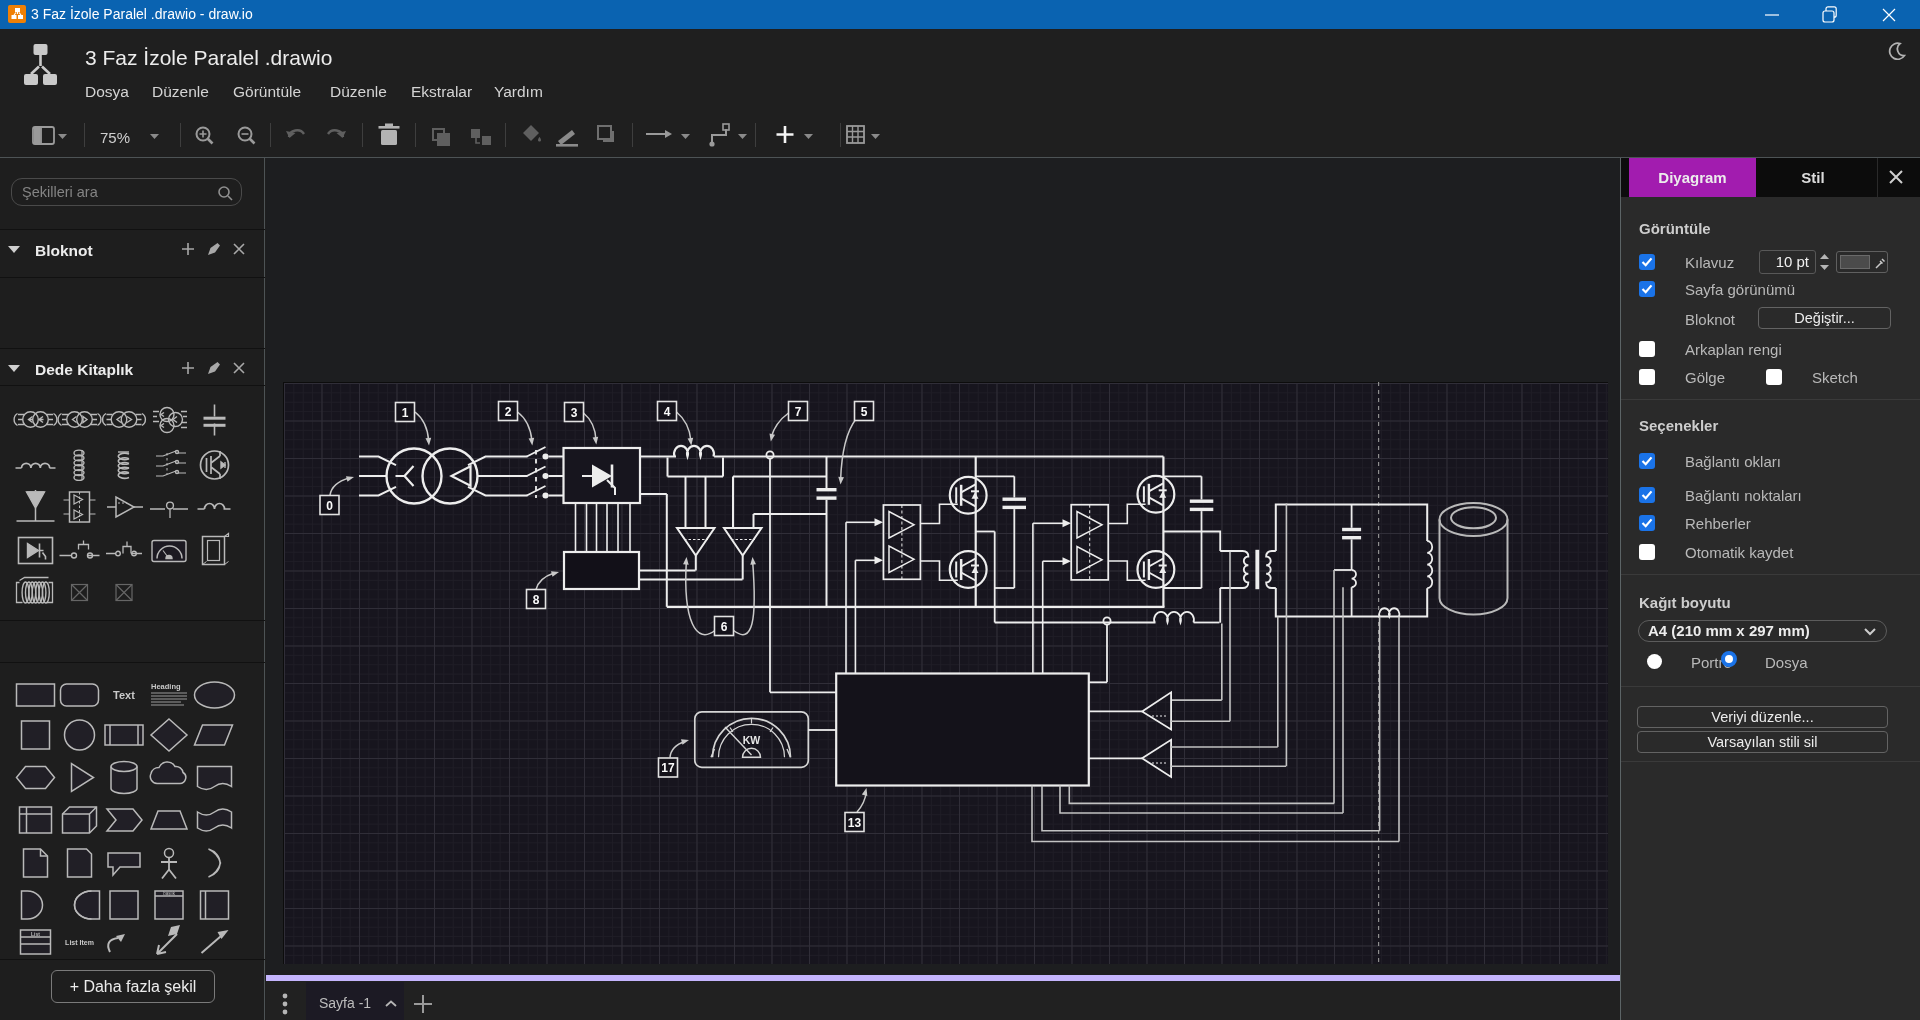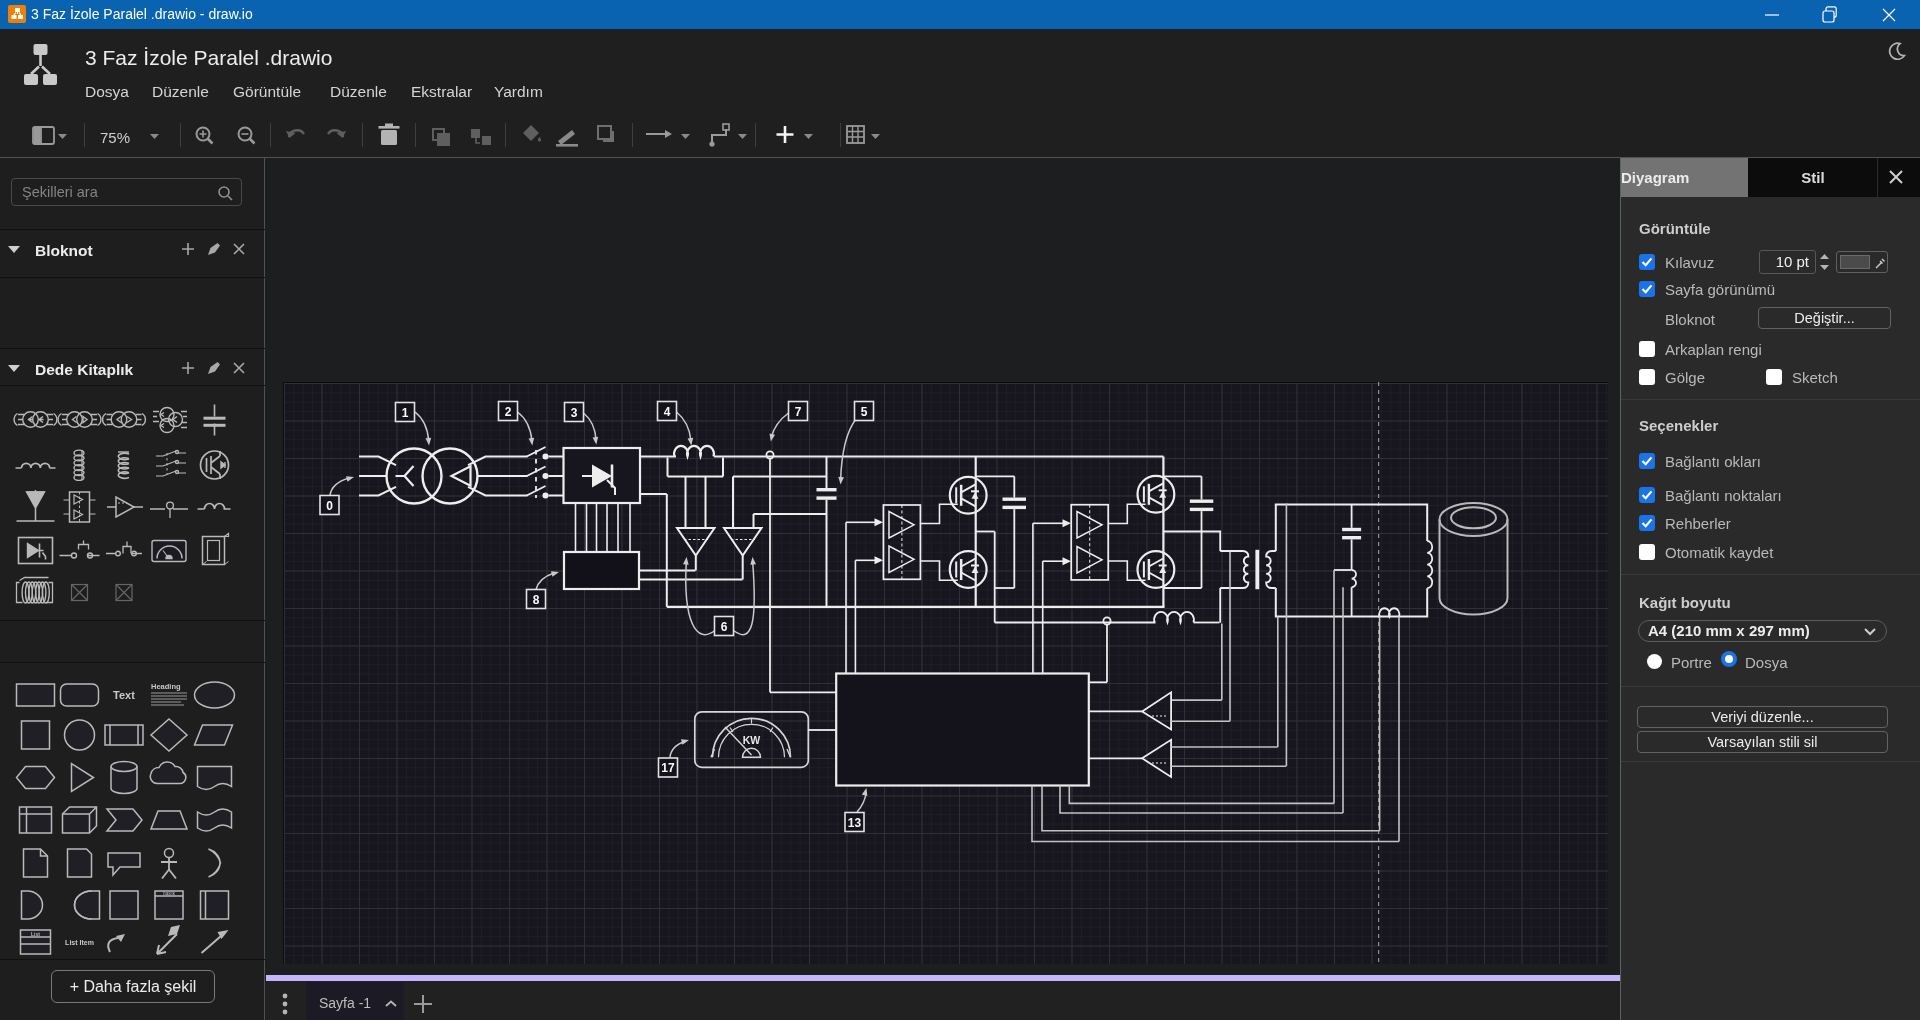--- a/index.html
+++ b/index.html
@@ -6,45 +6,45 @@
 .abs{position:absolute;}
 #titlebar{position:absolute;left:0;top:0;width:1920px;height:29px;background:#0a63b1;color:#fff;}
 #titlebar .t{position:absolute;left:31px;top:6px;font-size:14px;color:#fff;}
 #appicon{position:absolute;left:8px;top:5px;width:18px;height:18px;background:#ef8006;border-radius:2px;}
 #header{position:absolute;left:0;top:29px;width:1920px;height:86px;background:#1f1f1f;}
 #doctitle{position:absolute;left:85px;top:17px;font-size:21px;color:#ececec;}
 .menu{position:absolute;top:54px;font-size:15.5px;color:#d4d4d4;}
 #toolbar{position:absolute;left:0;top:115px;width:1920px;height:43px;background:#1f1f1f;border-bottom:1px solid #4d5355;}
 #sidebar{position:absolute;left:0;top:158px;width:265px;height:862px;background:#1e1e1e;border-right:1px solid #4d5355;}
 .sep{position:absolute;left:0;width:265px;height:1px;background:#111;}
-#searchbox{position:absolute;left:11px;top:20px;width:231px;height:28px;border:1px solid #4a4a4a;border-radius:4px;}
+#searchbox{position:absolute;left:11px;top:20px;width:231px;height:28px;border:1px solid #4a4a4a;border-radius:11px;}
 #searchbox span{position:absolute;left:10px;top:5px;font-size:14.5px;color:#848484;}
 .sechead{position:absolute;left:0;width:265px;height:47px;}
 .sechead .car{position:absolute;left:8px;top:17px;width:0;height:0;border-left:6px solid transparent;border-right:6px solid transparent;border-top:7px solid #cfcfcf;}
 .sechead .tt{position:absolute;left:27px;top:13px;font-weight:bold;font-size:15.5px;color:#ececec;margin-left:8px;}
 .secico{position:absolute;top:12px;color:#a8a8a8;font-size:16px;}
 #dragbox{position:absolute;left:20px;top:136px;width:217px;height:39px;border:none;border-radius:10px;color:#7d7d7d;font-size:15px;text-align:center;line-height:35px;}
 #morebtn{position:absolute;left:51px;top:812px;width:164px;height:33px;border:1px solid #7a7a7a;border-radius:6px;color:#ececec;font-size:16px;text-align:center;line-height:31px;}
 #canvas{position:absolute;left:266px;top:158px;width:1355px;height:862px;background:#1d1e20;overflow:hidden;}
 #page{position:absolute;left:17px;top:224px;width:1325px;height:582px;background-color:#17151e;border-top:1.5px solid #0c0c0c;border-left:1.5px solid #0c0c0c;
 background-image:
 linear-gradient(to right,#302e38 1px,transparent 1px),
 linear-gradient(to bottom,#302e38 1px,transparent 1px),
 linear-gradient(to right,#1f1d26 1px,transparent 1px),
 linear-gradient(to bottom,#1f1d26 1px,transparent 1px);
 background-size:37.5px 37.5px,37.5px 37.5px,9.375px 9.375px,9.375px 9.375px;}
 #circuit{position:absolute;left:17px;top:224px;width:1326px;height:582px;}
 #footer{position:absolute;left:266px;top:975px;width:1355px;height:45px;background:#212121;border-top:6px solid #c4b5fd;}
 #ptab{position:absolute;left:40px;top:1px;width:98px;height:45px;background:#1c1a24;color:#bdbdbd;font-size:14px;}
 #rightpanel{position:absolute;left:1620px;top:158px;width:300px;height:862px;background:#2a2a2a;border-left:1px solid #5c6466;}
 #tabstrip{position:absolute;left:0;top:0;width:299px;height:39px;background:#0c0c0c;}
-#tab-d{position:absolute;left:0;top:0;width:127px;height:39px;background:#737373;color:#ececec;font-weight:bold;font-size:15px;line-height:39px;}
+#tab-d{position:absolute;left:8px;top:0;width:127px;height:39px;background:#a21caf;color:#ececec;font-weight:bold;font-size:15px;text-align:center;line-height:39px;}
 #tab-s{position:absolute;left:128px;top:0;width:129px;height:39px;color:#dcdcdc;font-weight:bold;font-size:15px;text-align:center;line-height:39px;border-right:1px solid #2a2a2a;}
 .phead{position:absolute;left:18px;font-weight:bold;font-size:15px;color:#cdcdcd;}
-.plabel{position:absolute;font-size:15px;color:#b9b9b9;}
+.plabel{position:absolute;font-size:15px;color:#b9b9b9;margin-left:20px;}
 .cb{position:absolute;width:16px;height:16px;border-radius:3px;}
 .cb.on{background:#1a73e8;}
 .cb.off{background:#fff;}
 .cb.on svg{position:absolute;left:1px;top:1px;}
 .psep{position:absolute;left:0;width:299px;height:1px;background:#3a3a3a;}
 .pbtn{position:absolute;left:16px;width:251px;height:22px;border:1px solid #636363;border-radius:4px;color:#ececec;font-size:14.5px;text-align:center;line-height:20px;}
 .wbtn{position:absolute;top:0;width:46px;height:29px;}
 </style></head>
 <body>
 <div id="titlebar">

